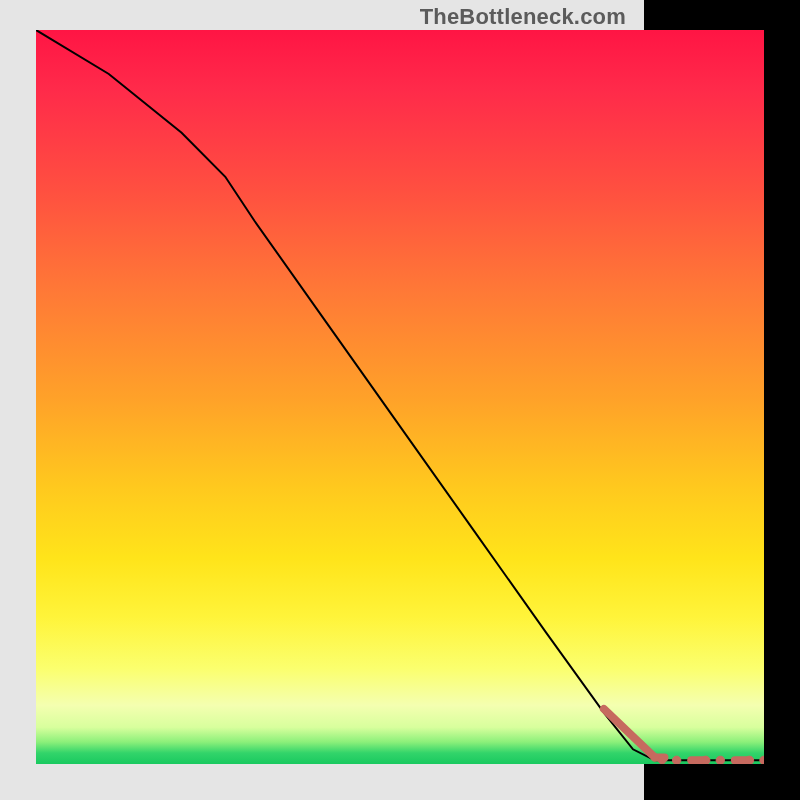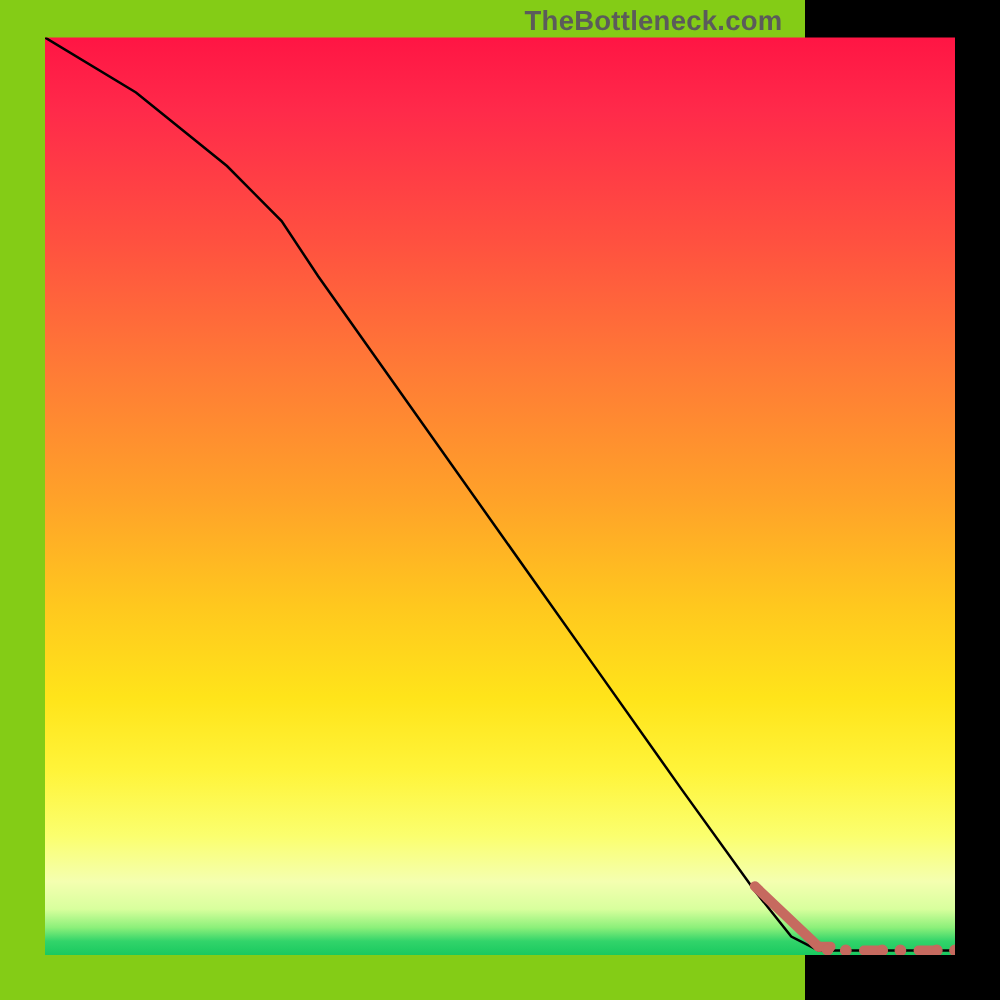--- a/index.html
+++ b/index.html
@@ -8,21 +8,21 @@
     width: 800px;
     height: 800px;
     background: #000;
     overflow: hidden;
     font-family: Arial, Helvetica, sans-serif;
   }
   .frame {
     position: relative;
     width: 644px;
     height: 800px;
-    background: #84cc16;
+    background: #e5e5e5;
     text-decoration: underline;
   }
   .watermark {
     position: absolute;
     top: 4px;
     right: 18px;
     font-size: 22px;
     font-weight: 600;
     color: #5b5b5b;
     letter-spacing: 0.2px;

